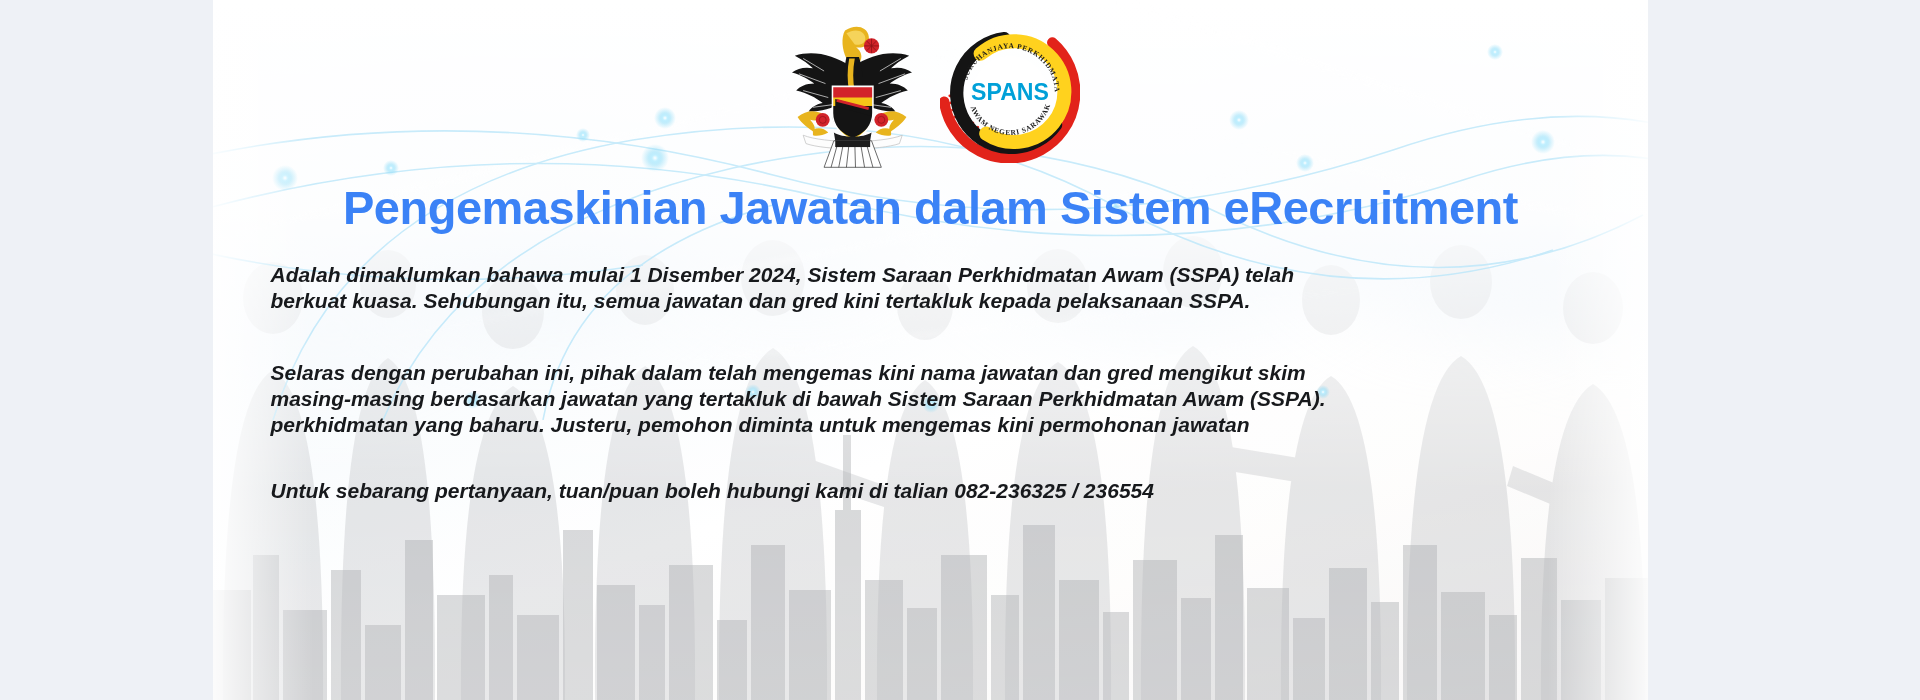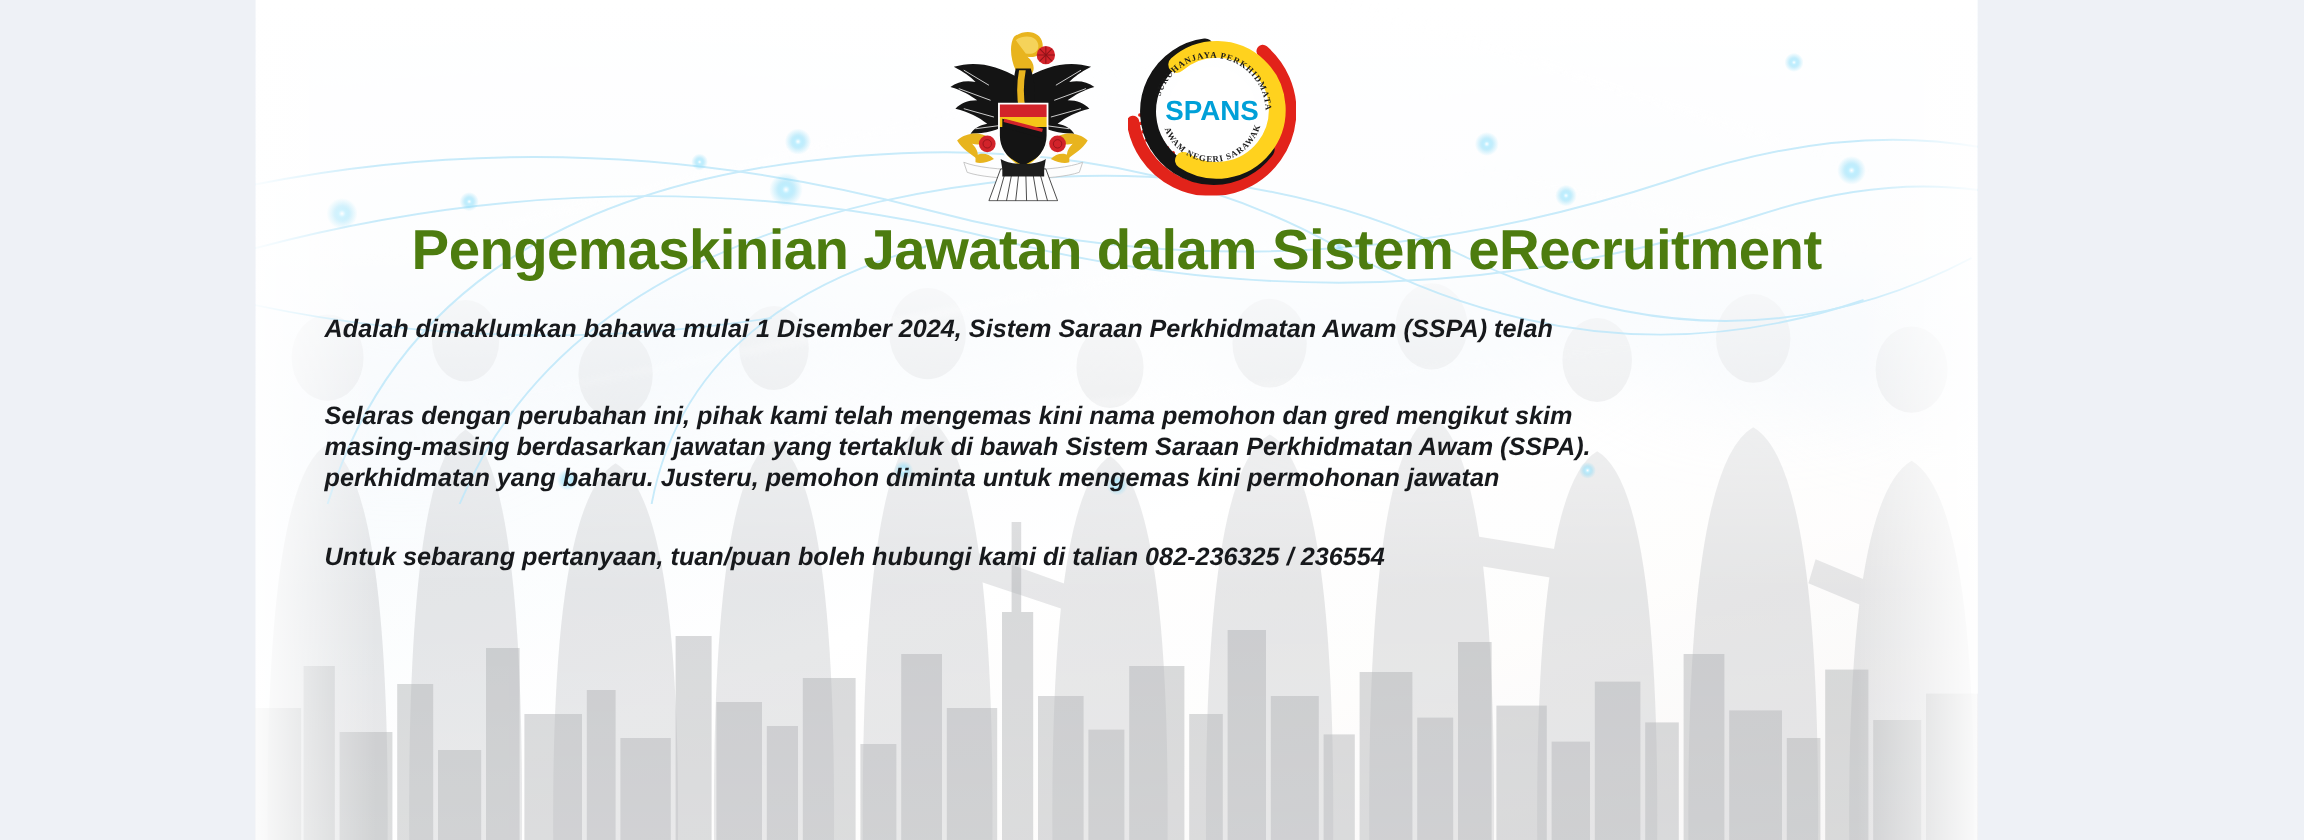--- a/index.html
+++ b/index.html
@@ -117,21 +117,21 @@
     gap:18px; height:150px;
   }
   .logo-crest { width:140px; height:150px; }
   .logo-spans { width:140px; height:140px; }
 
   .headline {
     margin-top:14px;
     font-size:47px;
     font-weight:700;
     letter-spacing:-.5px;
-    color:#4d7c0f;
+    color:#3b82f6;
     text-align:center;
     line-height:1.1;
     white-space:nowrap;
   }
 
   .para {
     margin-top:28px;
     width:1320px;
     font-size:21px;
     font-weight:700;
@@ -414,24 +414,25 @@
           </g>
 
           <text x="100" y="110" text-anchor="middle" font-family="'Liberation Sans', sans-serif" font-size="33" font-weight="700" fill="#00a0d8">SPANS</text>
         </svg>
       </div>
 
       <h1 class="headline">Pengemaskinian Jawatan dalam Sistem eRecruitment</h1>
 
       <div class="para p1">
         <span class="line">Adalah dimaklumkan bahawa mulai 1 Disember 2024, Sistem Saraan Perkhidmatan Awam (SSPA) telah</span>
+        <span class="line">berkuat kuasa. Sehubungan itu, semua jawatan dan gred kini tertakluk kepada pelaksanaan SSPA.</span>
       </div>
 
       <div class="para p2">
-        <span class="line">Selaras dengan perubahan ini, pihak kami telah mengemas kini nama pemohon dan gred mengikut skim</span>
+        <span class="line">Selaras dengan perubahan ini, pihak dalam telah mengemas kini nama jawatan dan gred mengikut skim</span>
         <span class="line">masing-masing berdasarkan jawatan yang tertakluk di bawah Sistem Saraan Perkhidmatan Awam (SSPA).</span>
         <span class="line">perkhidmatan yang baharu. Justeru, pemohon diminta untuk mengemas kini permohonan jawatan</span>
       </div>
 
       <div class="para p3">
         <span class="line">Untuk sebarang pertanyaan, tuan/puan boleh hubungi kami di talian 082-236325 / 236554</span>
       </div>
 
     </div>
   </div>

